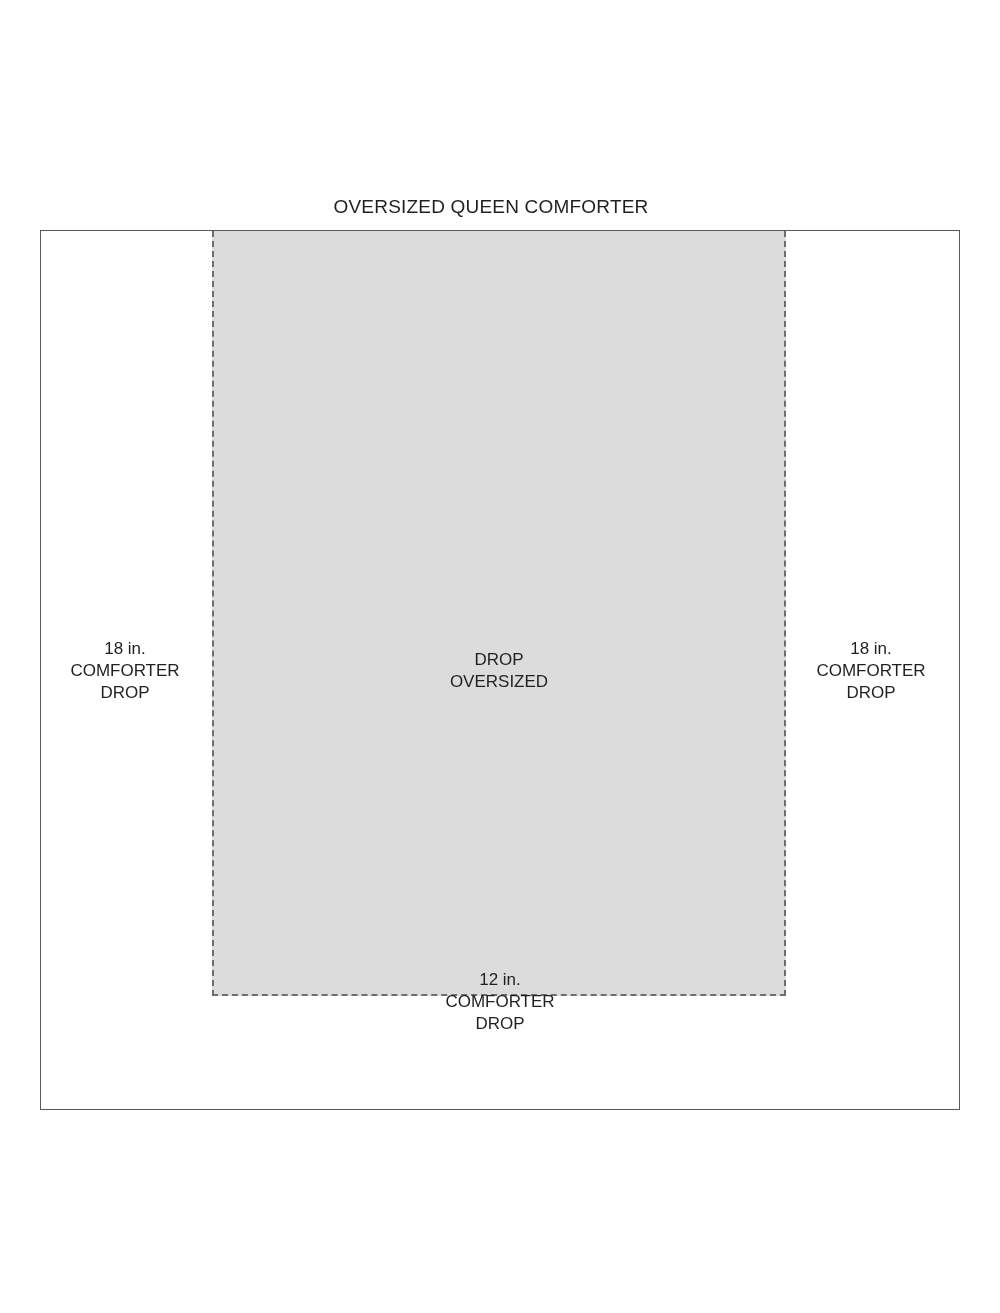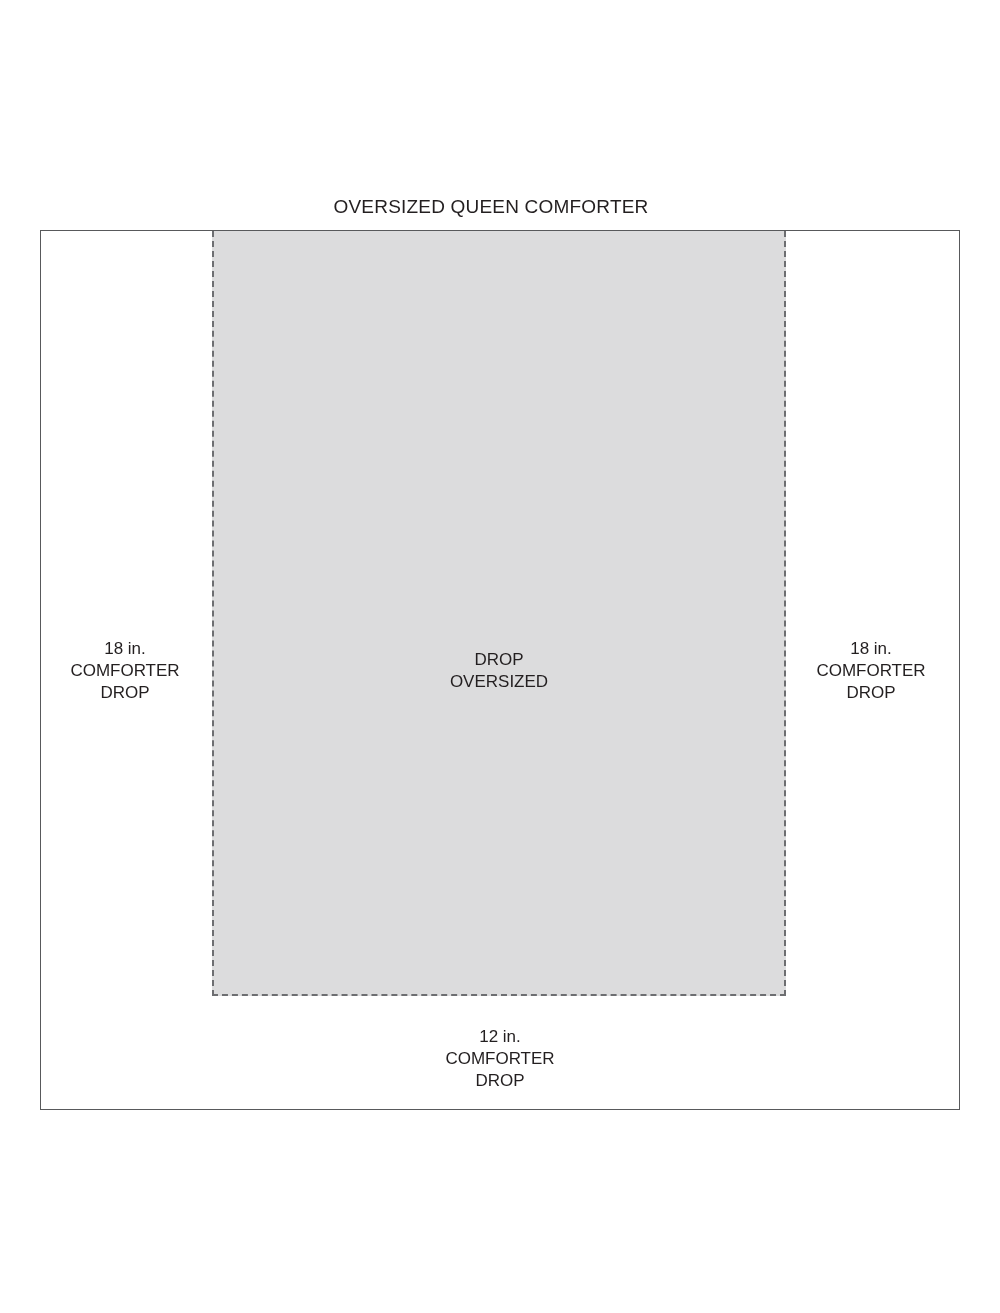--- a/index.html
+++ b/index.html
@@ -55,21 +55,21 @@
     transform: translate(-50%, -50%);
     text-align: center;
     font-size: 17px;
     line-height: 22px;
     white-space: nowrap;
     color: var(--text);
   }
   .label-left   { left: 125px; top: 671px; }
   .label-right  { left: 871px; top: 671px; }
   .label-center { left: 499px; top: 671px; }
-  .label-bottom { left: 500px; top: 1059px; }
+  .label-bottom { left: 500px; top: 1002px; }
 </style>
 </head>
 <body>
 
 <div class="canvas">
 
   <div class="diagram-title">OVERSIZED QUEEN COMFORTER</div>
 
   <div class="comforter">
     <div class="mattress"></div>

